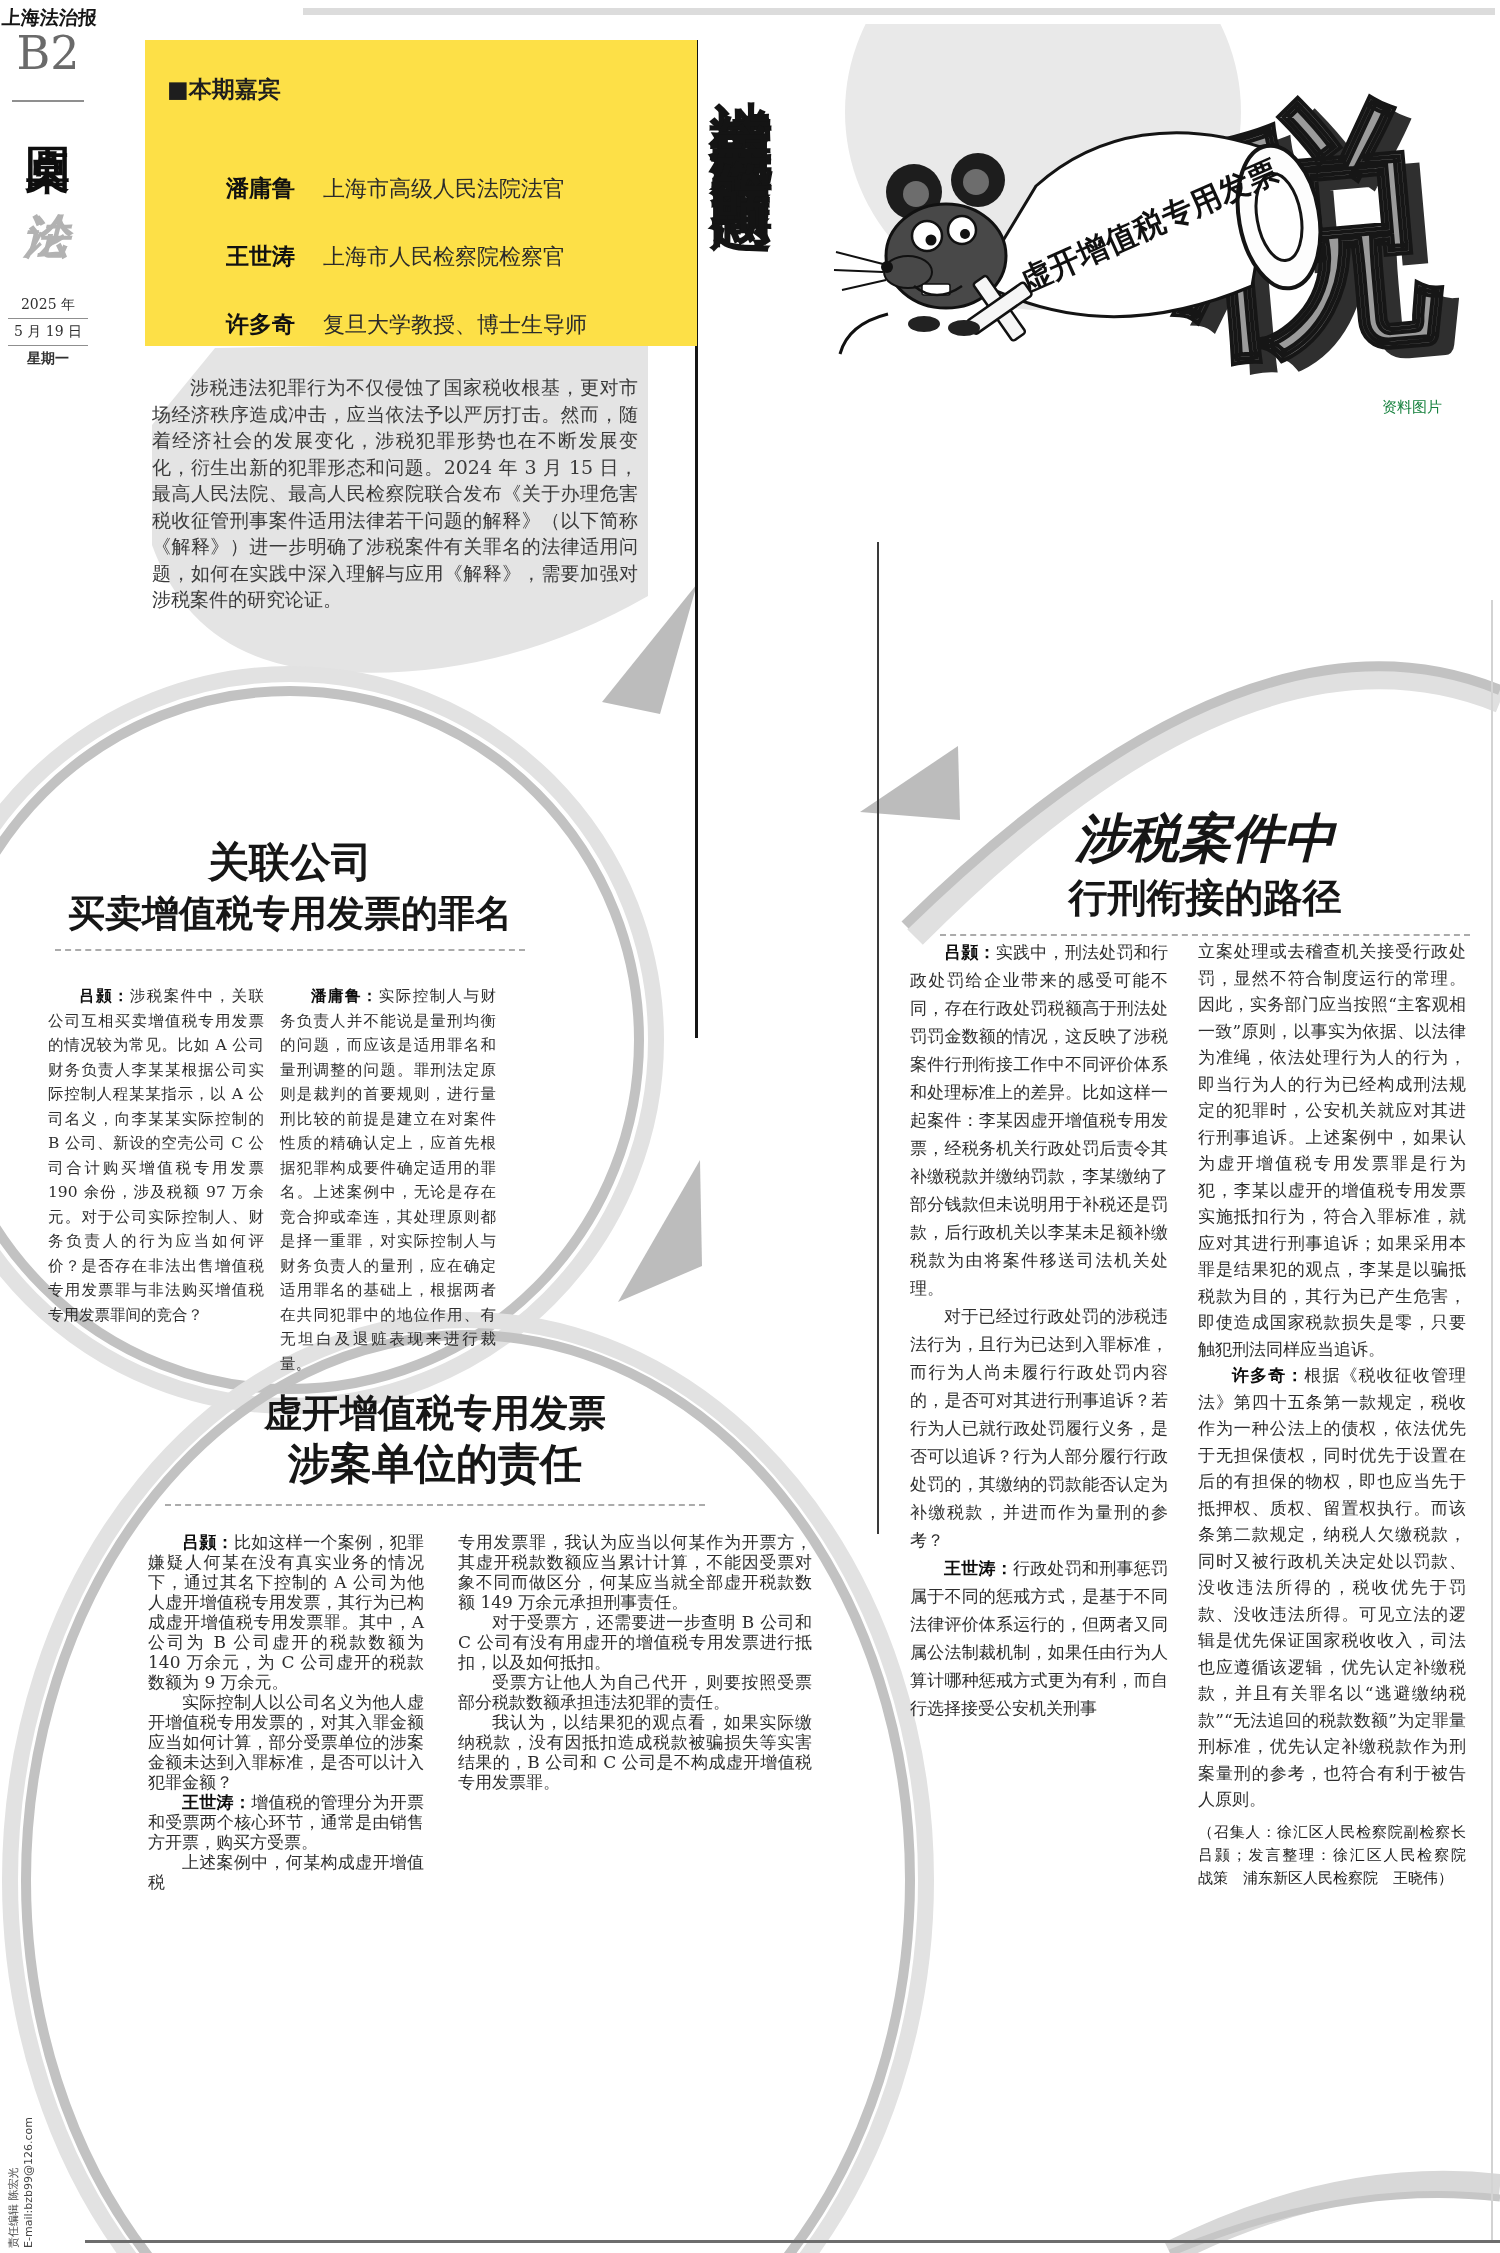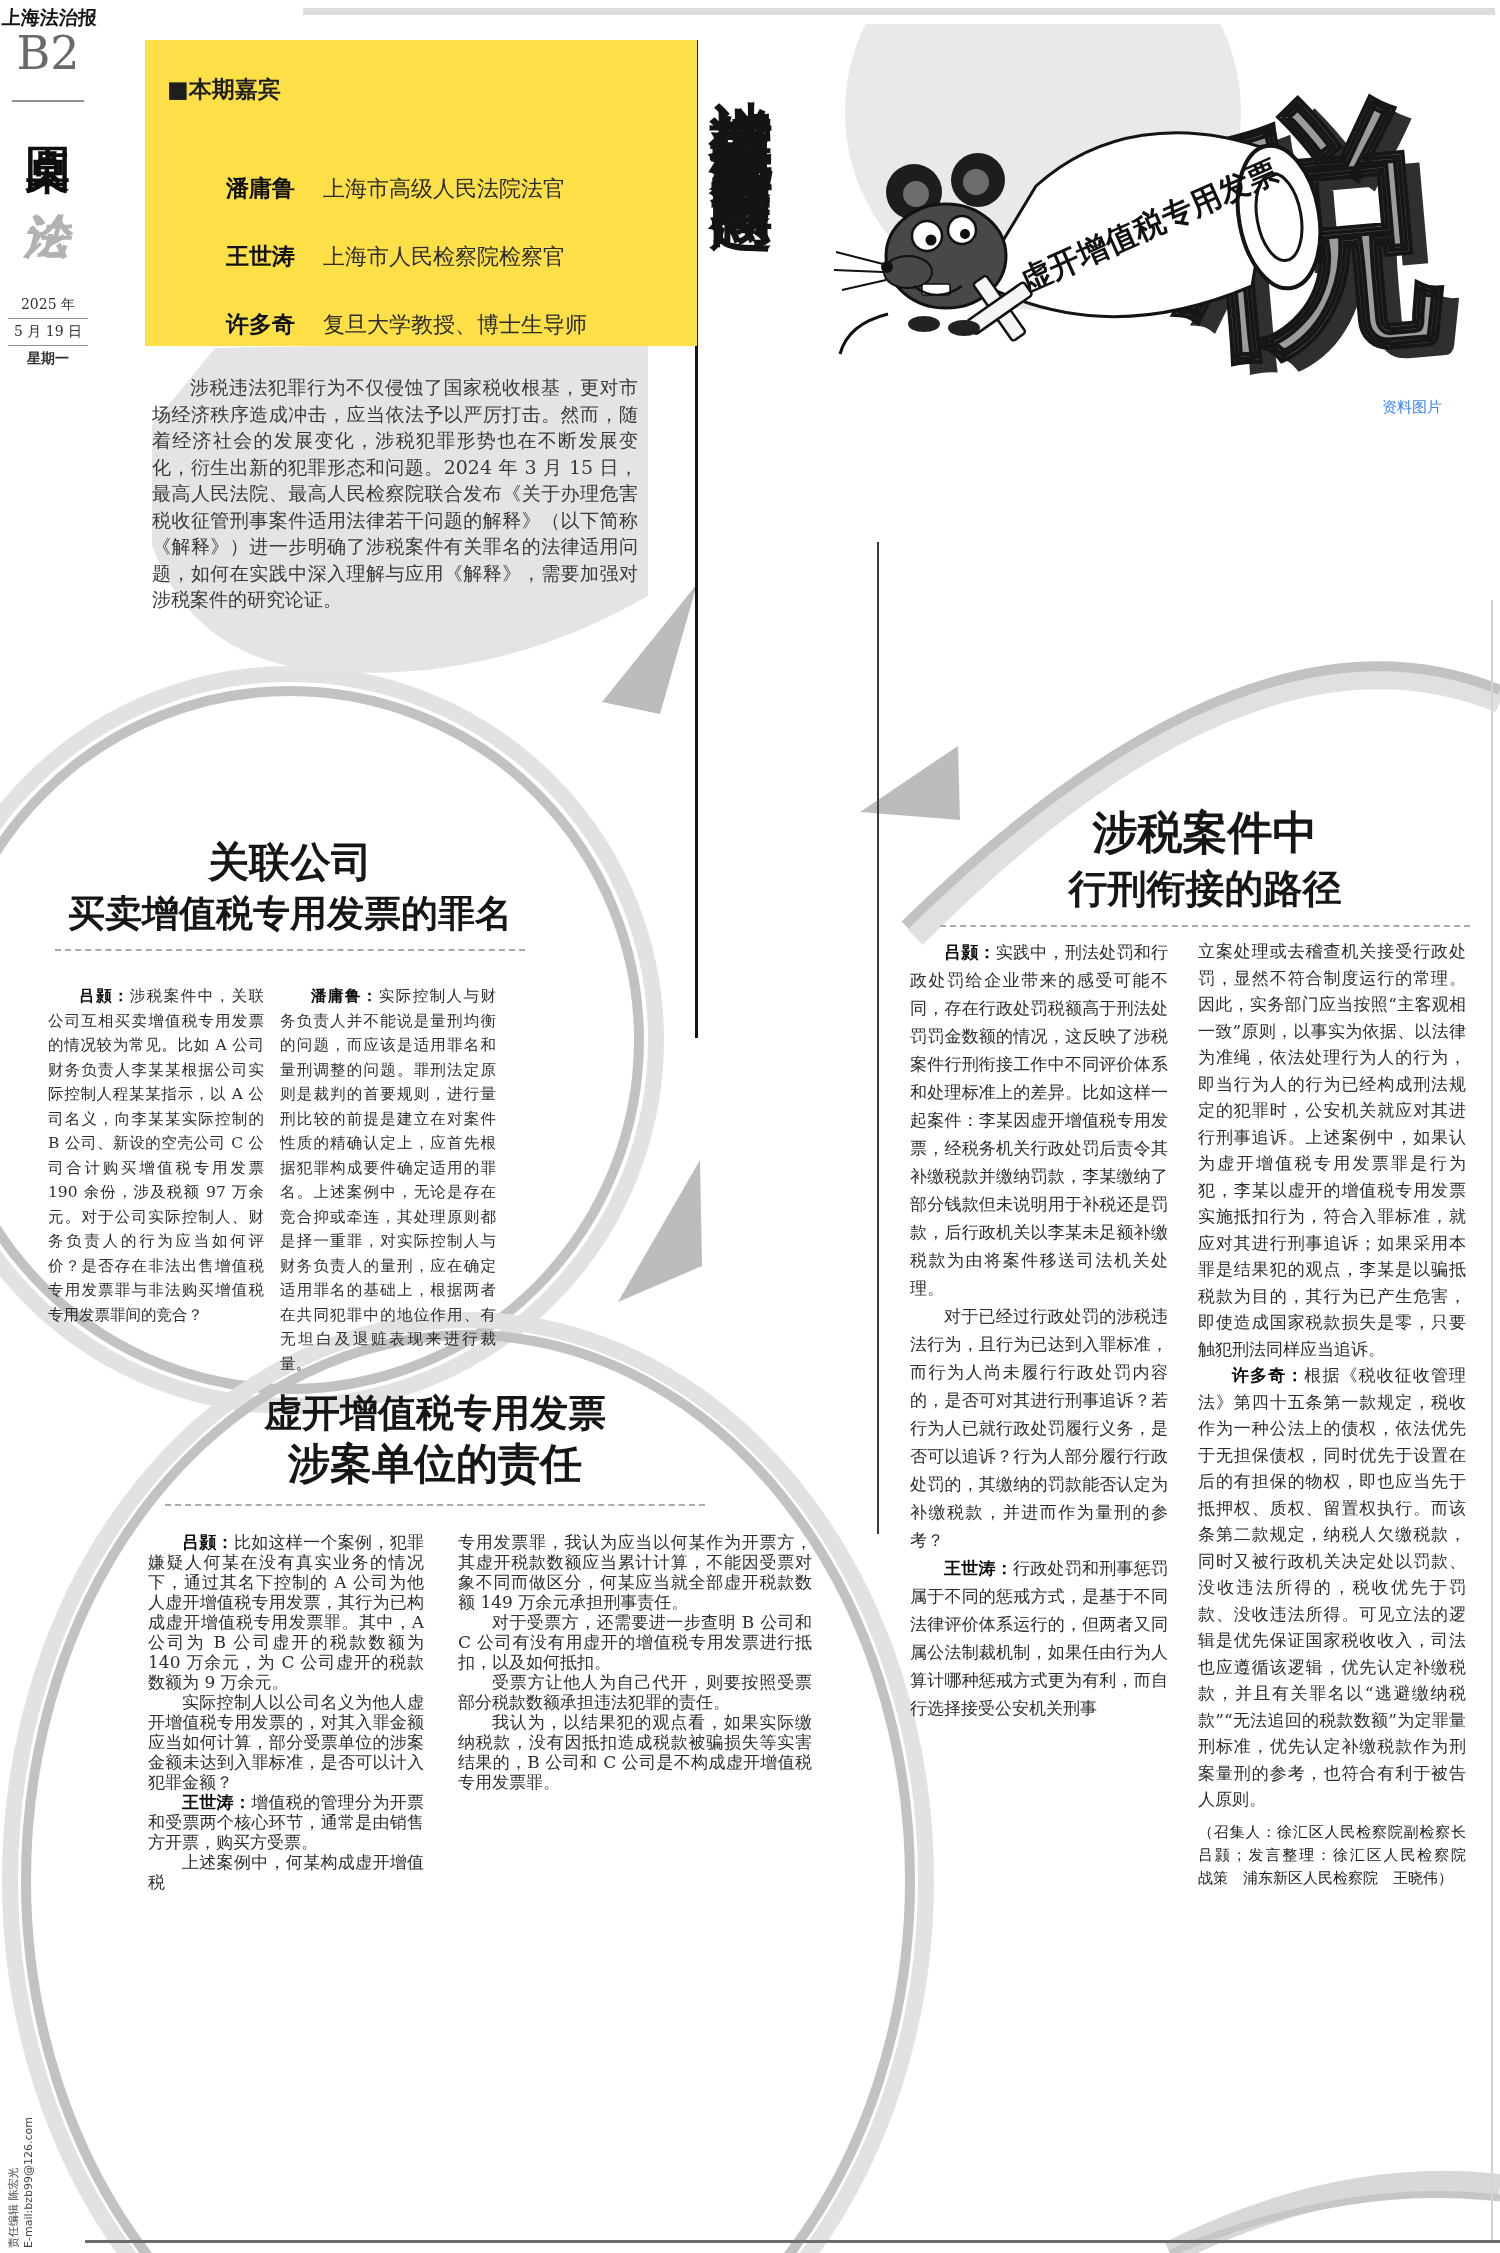--- a/index.html
+++ b/index.html
@@ -35,38 +35,38 @@
   .gp-row{position:absolute;left:81px;font-size:22px;color:#2b2b2b;margin-top:33px;}
   .gp-row .nm{font-weight:700;color:#111;margin-right:28px;font-size:23px;}
   
   .intro-txt{left:152px;top:374px;width:486px;font-size:19px;line-height:26.5px;
              text-align:justify;text-indent:2em;color:#3a3a3a;z-index:2;}
   
   .headline{left:705px;top:50px;height:1005px;writing-mode:vertical-rl;text-orientation:upright;
             font-size:63px;font-weight:900;letter-spacing:7px;color:#141414;z-index:2;line-height:1.18;}
   
   .cartoon{left:828px;top:24px;width:672px;height:372px;z-index:1;}
-  .caption{left:1382px;top:398px;font-size:15px;color:#3b82f6;z-index:2;}
+  .caption{left:1382px;top:398px;font-size:15px;color:#15803d;z-index:2;}
   
   .sec-head{text-align:center;z-index:2;font-weight:900;color:#161616;}
   .sec-head .t{line-height:1.3;}
   .dash{border-top:2px dashed #ababab;margin-top:12px;}
   .cols{display:flex;z-index:2;}
   .para{margin:0;text-align:justify;text-indent:2em;}
   .para.cont{text-indent:0;}
   .spk{font-weight:700;color:#0d0d0d;}
   
   .s1-head{left:55px;top:836px;width:470px;}
   .s1-head .t1{font-size:41px;}
   .s1-head .t2{font-size:37px;}
   .s1-cols{left:48px;top:984px;width:448px;gap:16px;font-size:15.5px;line-height:24.5px;}
   .s1-cols .col{width:216px;}
   
   .s2-head{left:940px;top:804px;width:530px;}
-  .s2-head .t1{font-size:45px;}
+  .s2-head .t1{font-size:52px;font-style:italic;}
   .s2-head .t2{font-size:39px;}
   .s2-cols{left:910px;top:938px;width:556px;gap:30px;font-size:17px;line-height:28px;}
   .s2-cols .colA{width:258px;}
   .s2-cols .colB{width:268px;line-height:26.5px;}
   .credit{font-size:15px;line-height:23px;margin-top:8px;color:#1c1c1c;text-indent:0;
           font-family:"DejaVu Sans",sans-serif;}
   
   .s3-head{left:165px;top:1388px;width:540px;}
   .s3-head .t1{font-size:38px;}
   .s3-head .t2{font-size:42px;}

